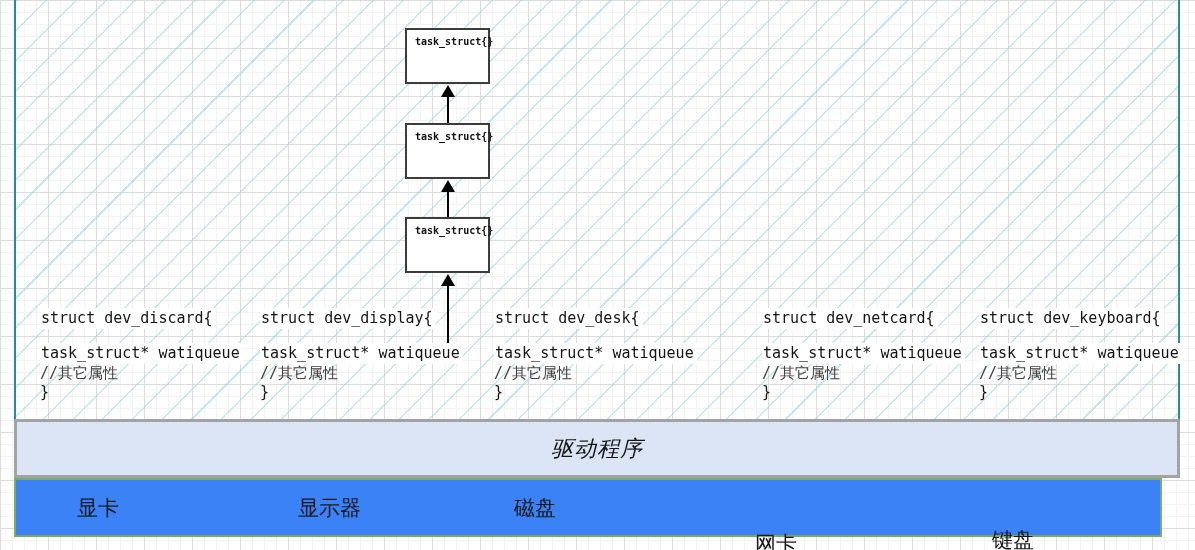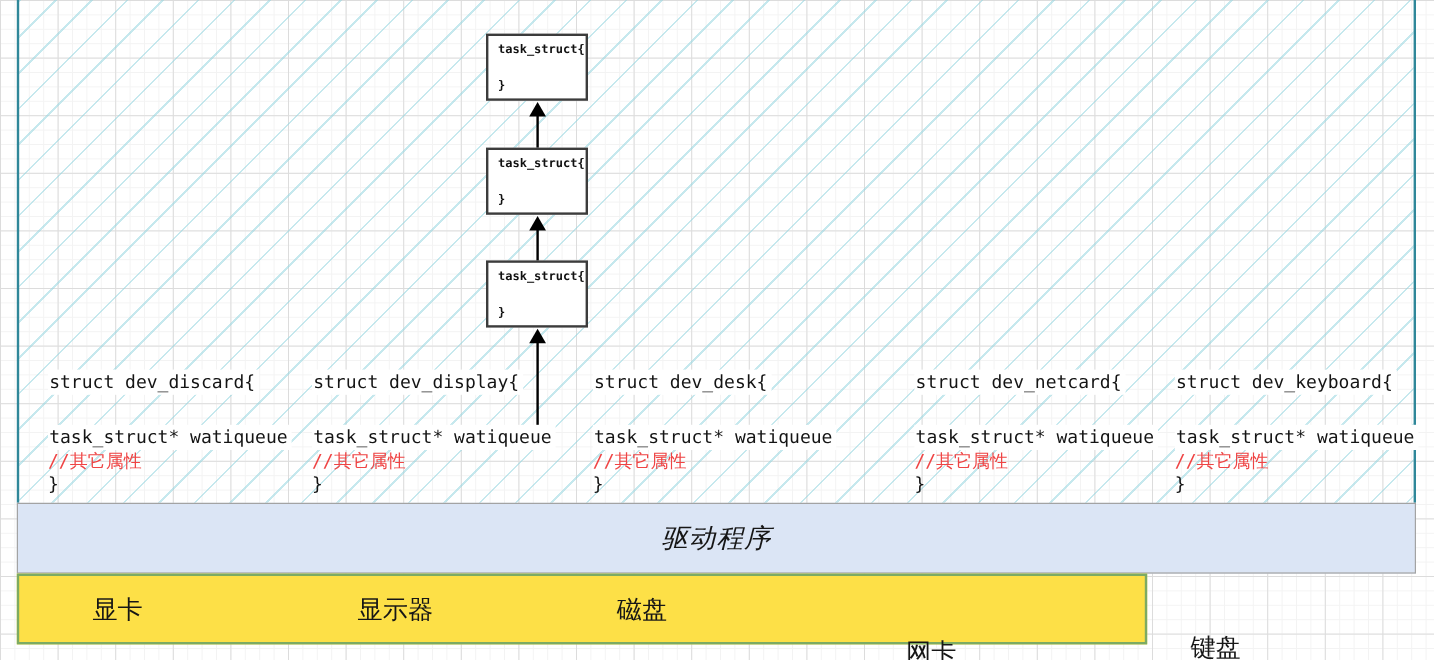--- a/index.html
+++ b/index.html
@@ -21,55 +21,55 @@
     border-left:2px solid #2f8799; border-right:2px solid #2f8799;
     background:repeating-linear-gradient(135deg,
       rgba(151,214,224,0.55) 0 1.5px, transparent 1.5px 21px);
   }
   
   .tbox {
     position:absolute; left:405px; width:85px; height:56px;
     box-sizing:border-box; background:#ffffff; border:2px solid #3c3c3c;
     font-family:"DejaVu Sans Mono", monospace; font-size:10px; font-weight:700;
     color:#111; padding:7px 2px 5px 8px;
-    display:flex; flex-direction:column; justify-content:space-between;
+    display:flex; flex-direction:row; justify-content:space-between;
   }
   .tbox .l1, .tbox .l2 { line-height:10px; white-space:nowrap; }
   
   .varrow { position:absolute; left:447px; width:2px; background:#000; }
   .ahead {
     position:absolute; left:441px; width:0; height:0;
     border-left:7px solid transparent; border-right:7px solid transparent;
     border-bottom:12px solid #000;
   }
   
   .struct {
     position:absolute; top:308px; width:250px;
     font-family:"DejaVu Sans Mono", monospace; font-weight:400;
     font-size:15px; color:#141414; line-height:19px; white-space:nowrap;
   }
   .struct .line { display:block; }
   .s-header span, .s-field span {
     background:#ffffff; padding:1px 3px 1px 1px; display:inline-block;
   }
-  .s-field { margin-top:25px; }
-  .s-comment { color:#ef4444; }
+  .s-field { margin-top:14px; }
+  .s-comment { color:#404040; }
   
   .driver-bar {
     position:absolute; left:14px; top:419px; width:1166px; height:59px;
-    box-sizing:border-box; background:#dbe5f5; border:1px solid #a3a3a3;
+    box-sizing:border-box; background:#dbe5f5; border:3px solid #a3a3a3;
     display:flex; align-items:center; justify-content:center;
   }
   .driver-bar .label {
     font-style:italic; font-size:22px; color:#161616; letter-spacing:1px;
   }
   
   .device-bar {
-    position:absolute; left:14px; top:478px; width:942px; height:59px;
-    box-sizing:border-box; background:#fde047; border:2px solid #7cab63;
+    position:absolute; left:14px; top:478px; width:1148px; height:59px;
+    box-sizing:border-box; background:#3b82f6; border:2px solid #7cab63;
   }
   .device-label {
     position:absolute; top:50%; transform:translateY(-50%);
     font-size:21px; color:#161616; white-space:nowrap;
   }
 </style>
 </head>
 <body>
 
 <div class="canvas"></div>

